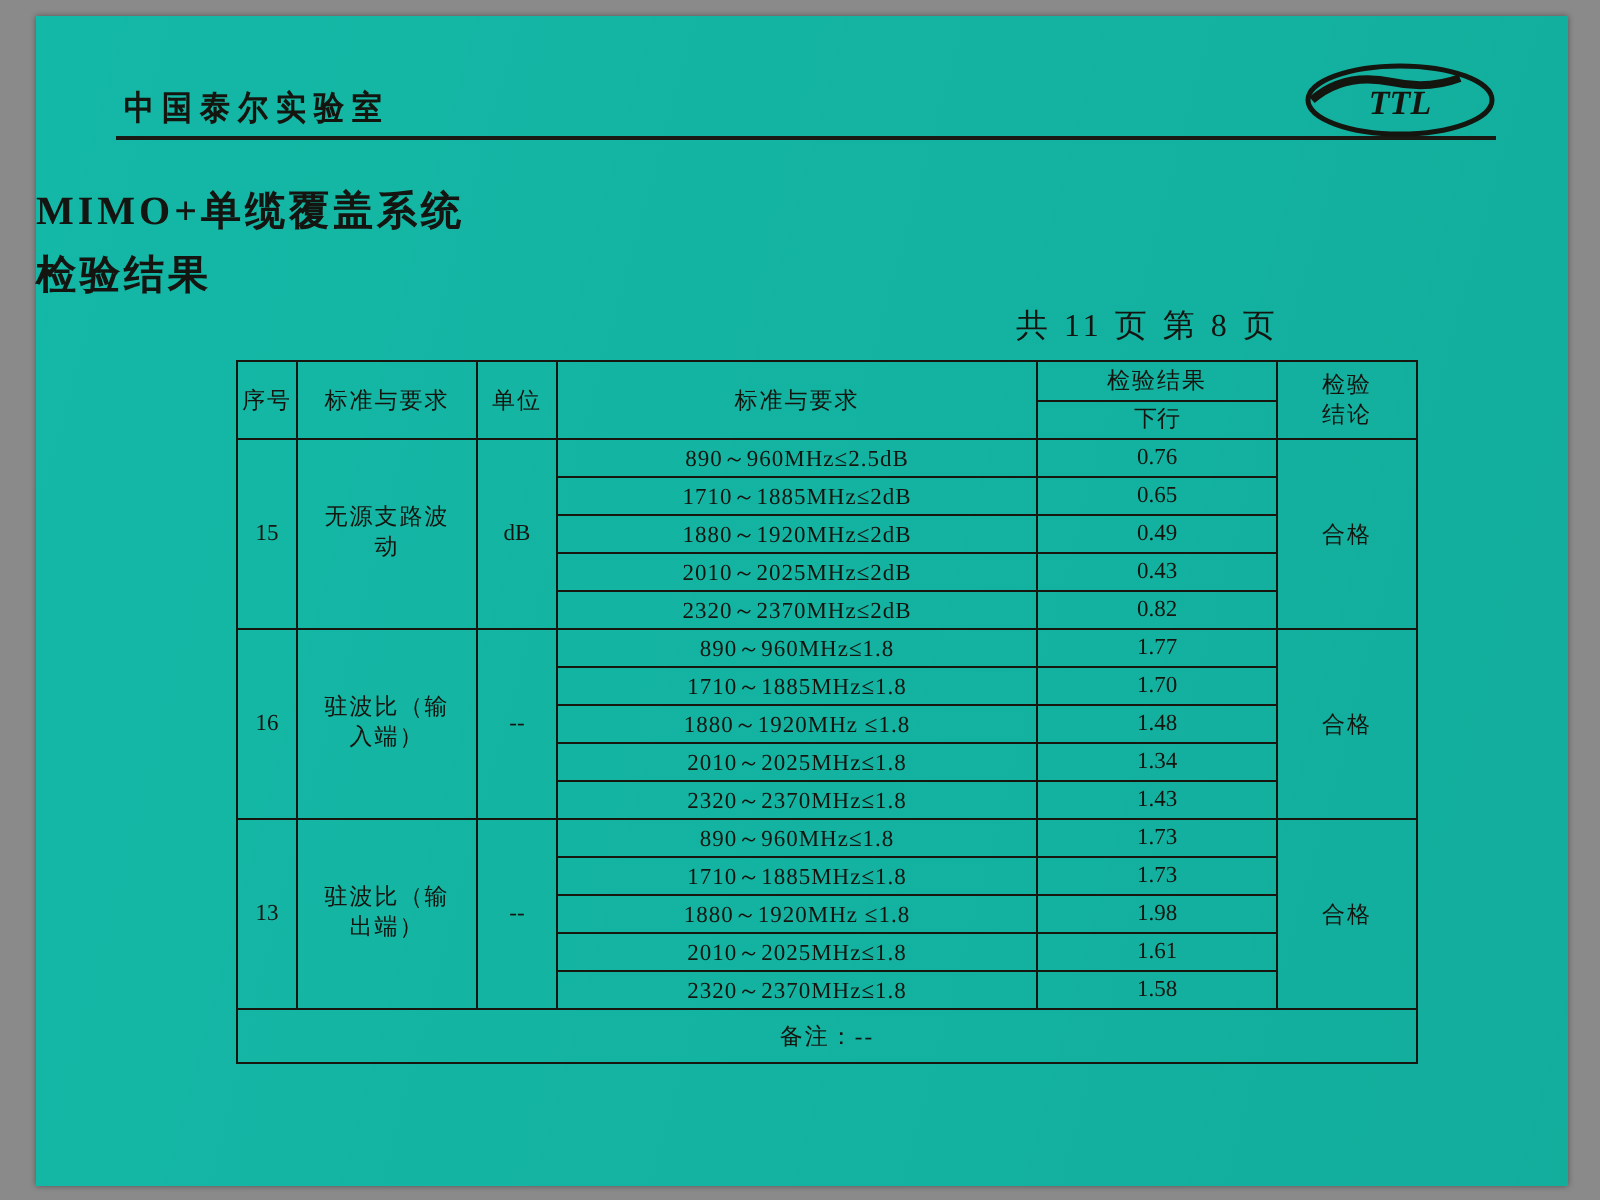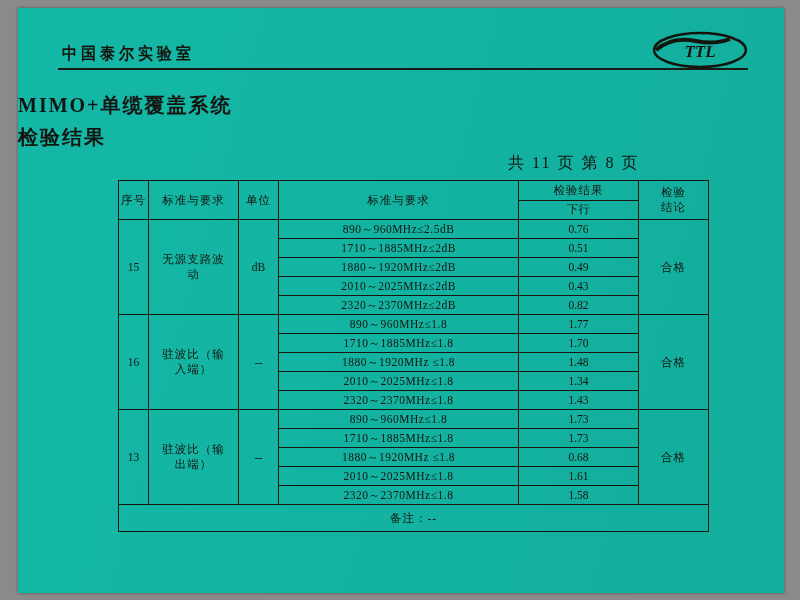--- a/index.html
+++ b/index.html
@@ -236,21 +236,21 @@
         <tr>
           <td class="seq" rowspan="5">15</td>
           <td class="itemname" rowspan="5">无源支路波<br>动</td>
           <td class="unit" rowspan="5">dB</td>
           <td class="std">890～960MHz≤2.5dB</td>
           <td class="val">0.76</td>
           <td class="concl" rowspan="5">合格</td>
         </tr>
         <tr>
           <td class="std">1710～1885MHz≤2dB</td>
-          <td class="val">0.51</td>
+          <td class="val">0.65</td>
         </tr>
         <tr>
           <td class="std">1880～1920MHz≤2dB</td>
           <td class="val">0.49</td>
         </tr>
         <tr>
           <td class="std">2010～2025MHz≤2dB</td>
           <td class="val">0.43</td>
         </tr>
         <tr>
@@ -290,21 +290,21 @@
           <td class="std">890～960MHz≤1.8</td>
           <td class="val">1.73</td>
           <td class="concl" rowspan="5">合格</td>
         </tr>
         <tr>
           <td class="std">1710～1885MHz≤1.8</td>
           <td class="val">1.73</td>
         </tr>
         <tr>
           <td class="std">1880～1920MHz ≤1.8</td>
-          <td class="val">0.68</td>
+          <td class="val">1.98</td>
         </tr>
         <tr>
           <td class="std">2010～2025MHz≤1.8</td>
           <td class="val">1.61</td>
         </tr>
         <tr>
           <td class="std">2320～2370MHz≤1.8</td>
           <td class="val">1.58</td>
         </tr>
 

